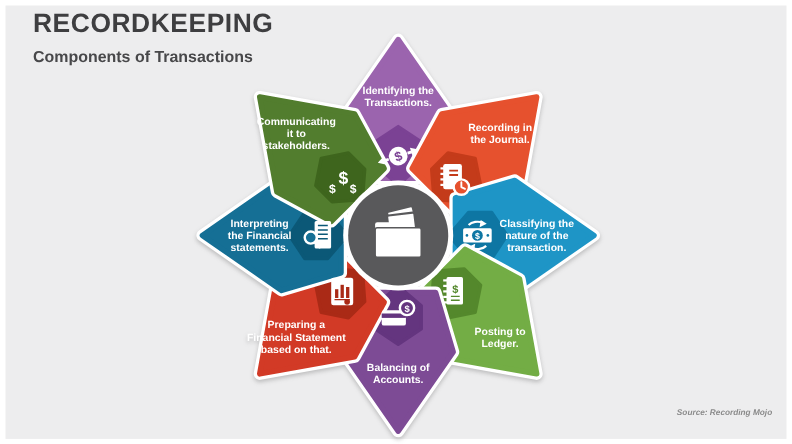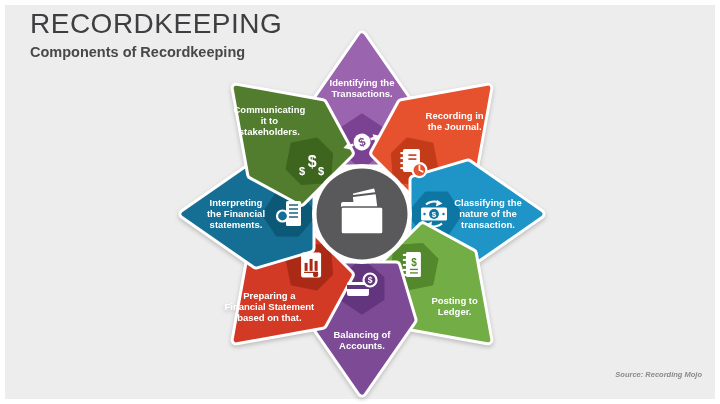--- a/index.html
+++ b/index.html
@@ -7,21 +7,21 @@
     width:720px;height:404px;position:relative;overflow:hidden;
     background:#ffffff;
     font-family:"Liberation Sans",sans-serif;
   }
   .canvas{
     position:absolute;left:5px;top:5px;right:5px;bottom:5px;
     background:#ededee;
   }
   .title{
     position:absolute;left:30px;top:8px;
-    font-size:28px;font-weight:normal;color:#3e3e40;letter-spacing:.5px;
+    font-size:24px;font-weight:bold;color:#3e3e40;letter-spacing:.5px;
   }
   .subtitle{
     position:absolute;left:30px;top:44px;
     font-size:14.5px;font-weight:bold;color:#48484a;
   }
   .source{
     position:absolute;right:18px;top:370px;
     font-size:7.5px;font-style:italic;font-weight:bold;color:#8a8a8a;
   }
   svg.flower{
@@ -30,21 +30,21 @@
   }
   svg text{font-family:"Liberation Sans",sans-serif;}
   .petal-label{fill:#ffffff;font-size:9.5px;font-weight:bold;}
 </style>
 </head>
 <body>
 
 <div class="slide">
   <div class="canvas"></div>
   <div class="title">RECORDKEEPING</div>
-  <div class="subtitle">Components of Recordkeeping</div>
+  <div class="subtitle">Components of Transactions</div>
   <svg class="flower" id="flower" viewBox="0 0 720 404">
       <g transform="translate(362,214) rotate(0)">
     <path d="M0,-178 L50,-106 L34,-52 L-34,-52 L-50,-106 Z" fill="#fff" stroke="#fff" stroke-width="11" stroke-linejoin="round"></path>
     <path d="M0,-178 L50,-106 L34,-52 L-34,-52 L-50,-106 Z" fill="#9b64ae" stroke="#9b64ae" stroke-width="5" stroke-linejoin="round"></path>
     <path d="M0,-99 L21,-85 L21,-64 L0,-46 L-21,-64 L-21,-85 Z" fill="#7b4294" stroke="#7b4294" stroke-width="3" stroke-linejoin="round"></path>
   </g>
       <g transform="translate(362,214) rotate(45)">
     <path d="M0,-178 L50,-106 L34,-52 L-34,-52 L-50,-106 Z" fill="#fff" stroke="#fff" stroke-width="11" stroke-linejoin="round"></path>
     <path d="M0,-178 L50,-106 L34,-52 L-34,-52 L-50,-106 Z" fill="#e6512e" stroke="#e6512e" stroke-width="5" stroke-linejoin="round"></path>
     <path d="M0,-99 L21,-85 L21,-64 L0,-46 L-21,-64 L-21,-85 Z" fill="#c43b1a" stroke="#c43b1a" stroke-width="3" stroke-linejoin="round"></path>

